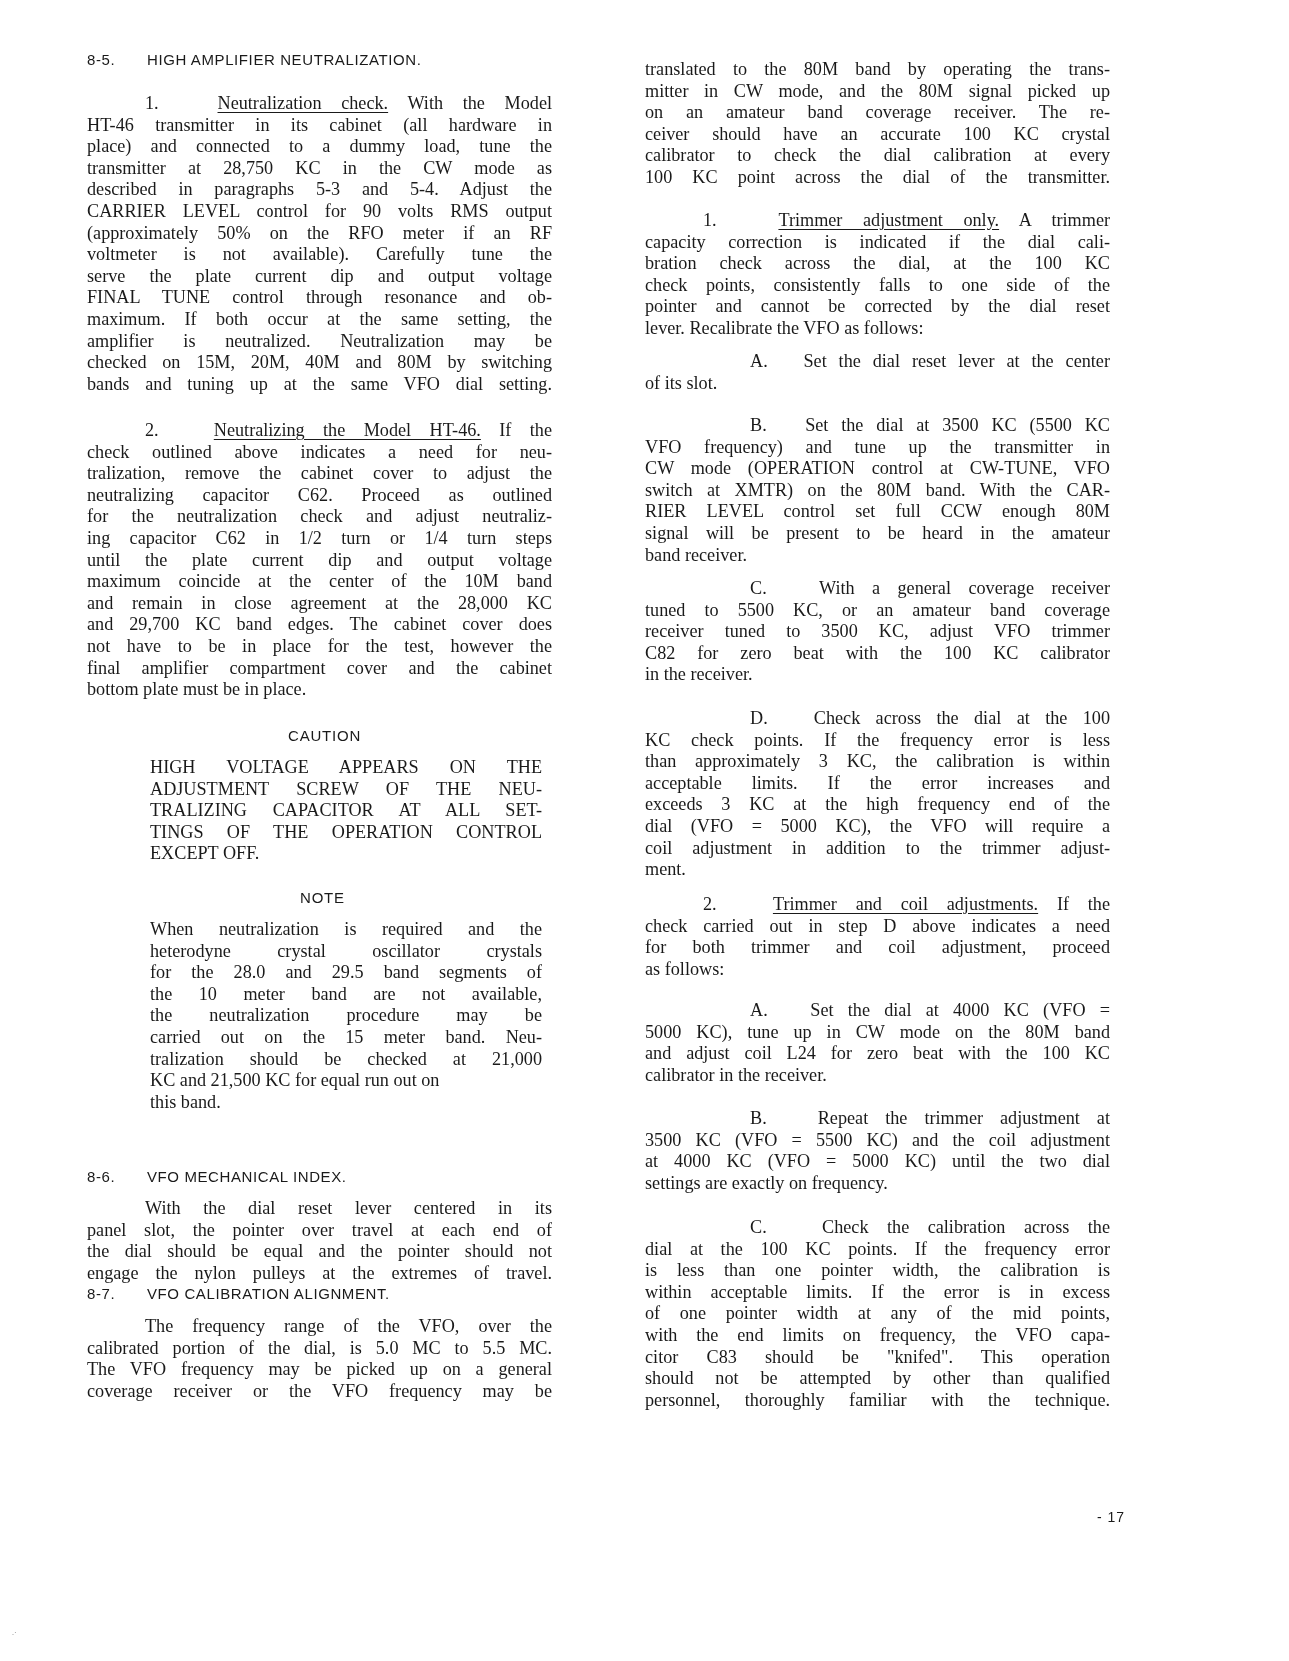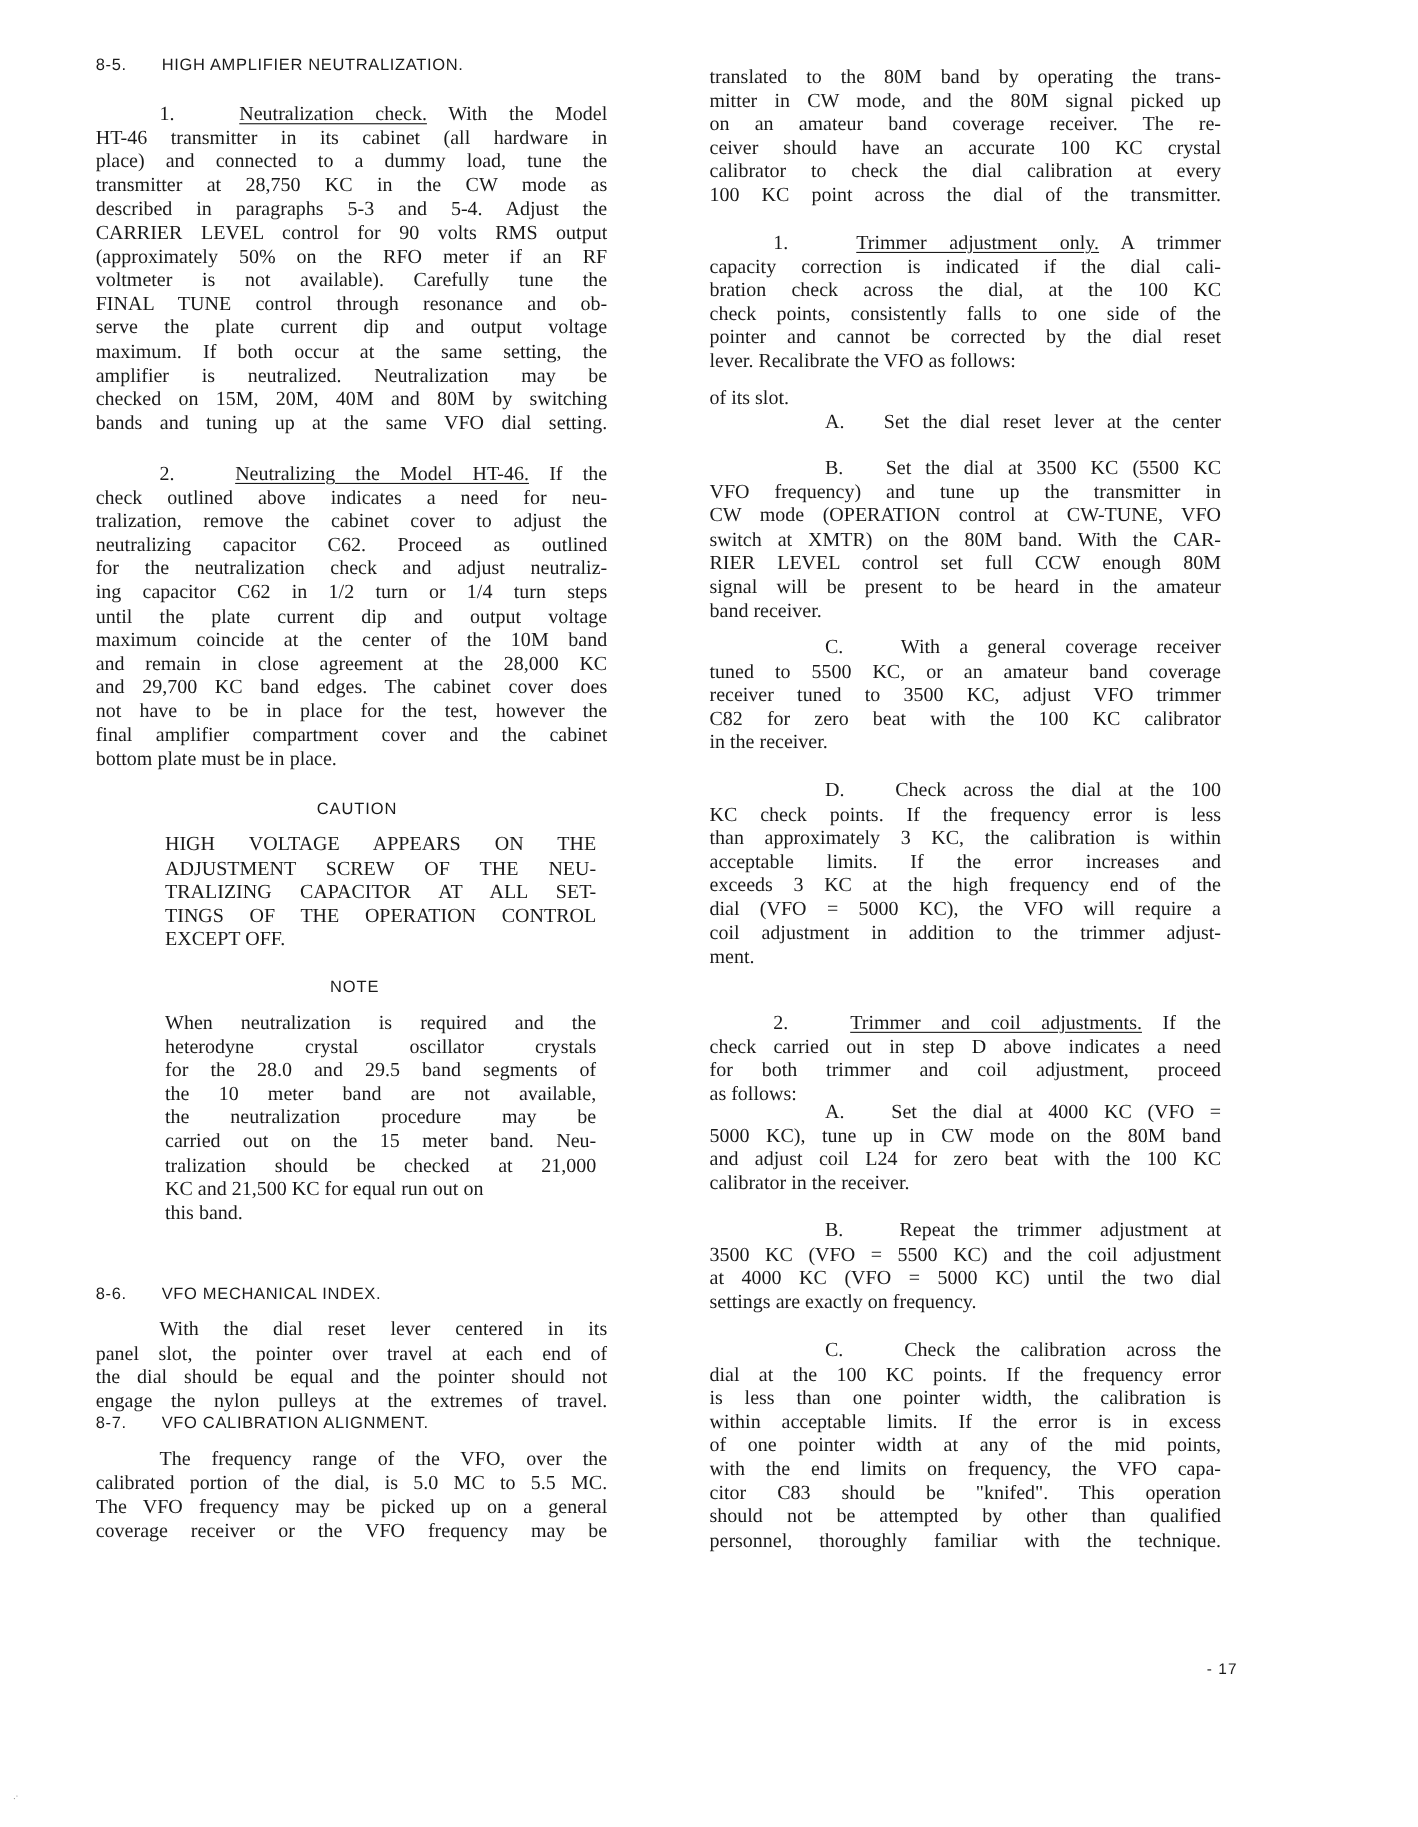--- a/index.html
+++ b/index.html
@@ -47,22 +47,22 @@
     &nbsp;&nbsp;<span class="ul">Neutralization check.</span>
     <span>With the Model</span>
   </div>
   <div class="line">HT-46 transmitter in its cabinet (all hardware in</div>
   <div class="line">place) and connected to a dummy load, tune the</div>
   <div class="line">transmitter at 28,750 KC in the CW mode as</div>
   <div class="line">described in paragraphs 5-3 and 5-4. Adjust the</div>
   <div class="line">CARRIER LEVEL control for 90 volts RMS output</div>
   <div class="line">(approximately 50% on the RFO meter if an RF</div>
   <div class="line">voltmeter is not available). Carefully tune the</div>
+  <div class="line">serve the plate current dip and output voltage</div>
   <div class="line">FINAL TUNE control through resonance and ob-</div>
-  <div class="line">serve the plate current dip and output voltage</div>
   <div class="line">maximum. If both occur at the same setting, the</div>
   <div class="line">amplifier is neutralized. Neutralization may be</div>
   <div class="line">checked on 15M, 20M, 40M and 80M by switching</div>
   <div class="line">bands and tuning up at the same VFO dial setting.</div>
 </div>
 
 <div class="block" style="left:87px; top:420px; width:465px;">
   <div class="line" style="padding-left:58px;">
     <span>2.</span>
     &nbsp;&nbsp;<span class="ul">Neutralizing the Model HT-46.</span>
@@ -140,22 +140,22 @@
     <span>A trimmer</span>
   </div>
   <div class="line">capacity correction is indicated if the dial cali-</div>
   <div class="line">bration check across the dial, at the 100 KC</div>
   <div class="line">check points, consistently falls to one side of the</div>
   <div class="line">pointer and cannot be corrected by the dial reset</div>
   <div class="line last">lever. Recalibrate the VFO as follows:</div>
 </div>
 
 <div class="block" style="left:645px; top:351px; width:465px;">
+  <div class="line" style="padding-left:105px;"><span>A.</span>&nbsp;&nbsp;&nbsp;<span>Set the dial reset lever at the center</span></div>
   <div class="line last">of its slot.</div>
-  <div class="line" style="padding-left:105px;"><span>A.</span>&nbsp;&nbsp;&nbsp;<span>Set the dial reset lever at the center</span></div>
 </div>
 
 <div class="block" style="left:645px; top:415px; width:465px;">
   <div class="line" style="padding-left:105px;"><span>B.</span>&nbsp;&nbsp;&nbsp;<span>Set the dial at 3500 KC (5500 KC</span></div>
   <div class="line">VFO frequency) and tune up the transmitter in</div>
   <div class="line">CW mode (OPERATION control at CW-TUNE, VFO</div>
   <div class="line">switch at XMTR) on the 80M band. With the CAR-</div>
   <div class="line">RIER LEVEL control set full CCW enough 80M</div>
   <div class="line">signal will be present to be heard in the amateur</div>
   <div class="line last">band receiver.</div>
@@ -173,21 +173,21 @@
   <div class="line" style="padding-left:105px;"><span>D.</span>&nbsp;&nbsp;&nbsp;<span>Check across the dial at the 100</span></div>
   <div class="line">KC check points. If the frequency error is less</div>
   <div class="line">than approximately 3 KC, the calibration is within</div>
   <div class="line">acceptable limits. If the error increases and</div>
   <div class="line">exceeds 3 KC at the high frequency end of the</div>
   <div class="line">dial (VFO = 5000 KC), the VFO will require a</div>
   <div class="line">coil adjustment in addition to the trimmer adjust-</div>
   <div class="line last">ment.</div>
 </div>
 
-<div class="block" style="left:645px; top:919px; width:465px;">
+<div class="block" style="left:645px; top:894px; width:465px;">
   <div class="line" style="padding-left:58px;">
     <span>2.</span>
     &nbsp;&nbsp;<span class="ul">Trimmer and coil adjustments.</span>
     <span>If the</span>
   </div>
   <div class="line">check carried out in step D above indicates a need</div>
   <div class="line">for both trimmer and coil adjustment, proceed</div>
   <div class="line last">as follows:</div>
 </div>
 

